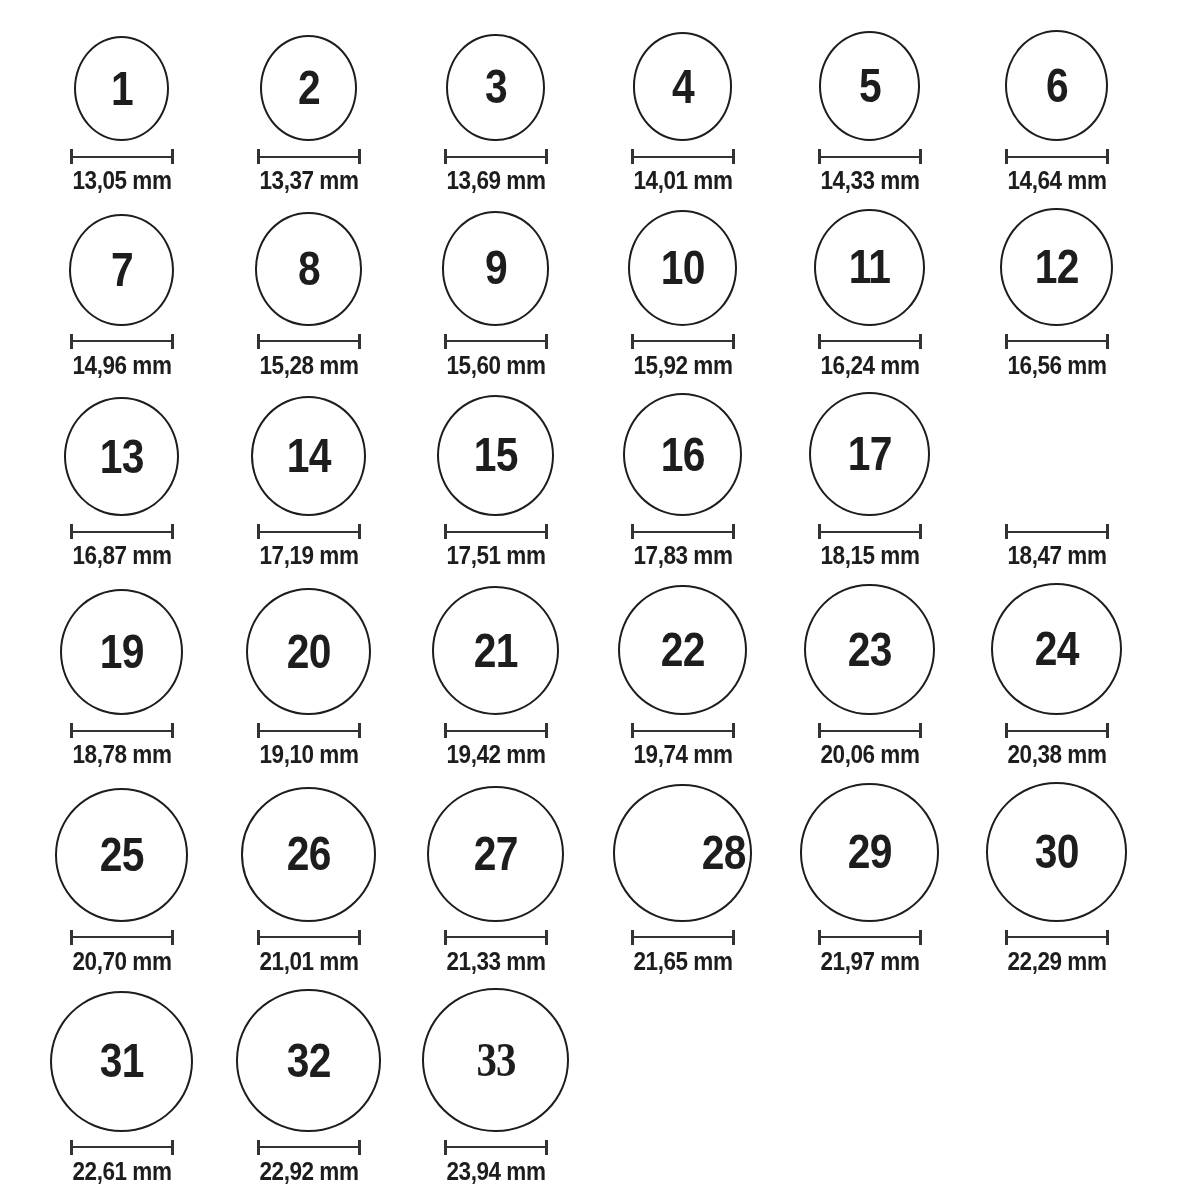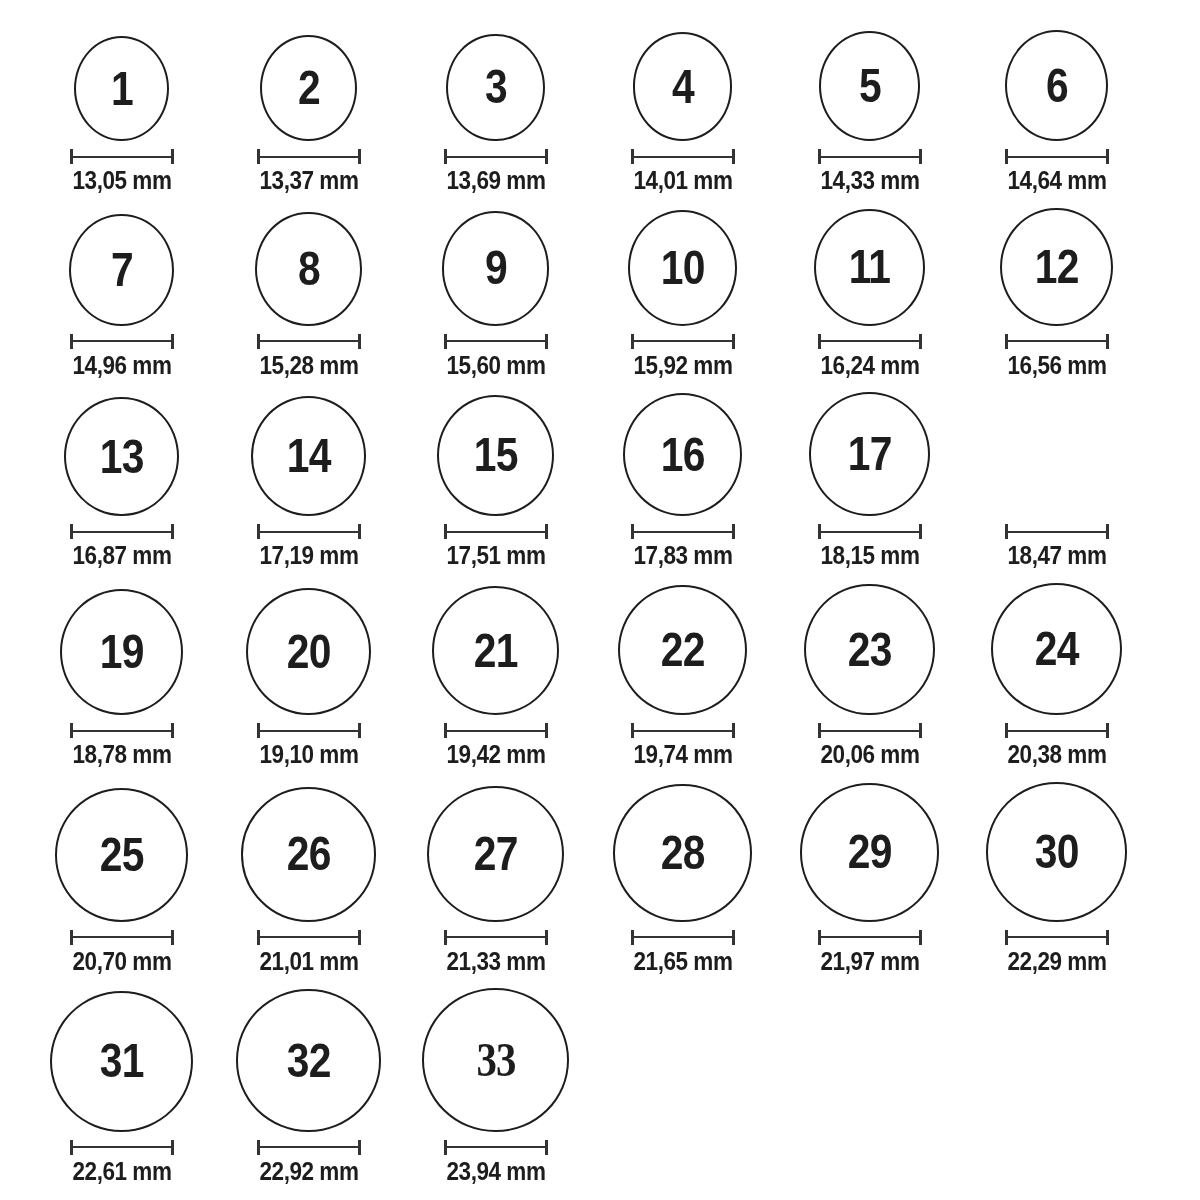--- a/index.html
+++ b/index.html
@@ -260,21 +260,21 @@
         <span class="size-label">21,01 mm</span>
       </div>
       <div class="cell">
         <div class="circle" style="width: 136.6px; height: 136.2px;">
           <span class="num">27</span>
         </div>
         <div class="dim"></div>
         <span class="size-label">21,33 mm</span>
       </div>
       <div class="cell">
-        <div class="circle" style="width: 138.2px; height: 137.4px;">
+        <div class="circle" style="width: 138.2px; height: 137.4px; justify-content: flex-end;">
           <span class="num">28</span>
         </div>
         <div class="dim"></div>
         <span class="size-label">21,65 mm</span>
       </div>
       <div class="cell">
         <div class="circle" style="width: 139.8px; height: 138.6px;">
           <span class="num">29</span>
         </div>
         <div class="dim"></div>

